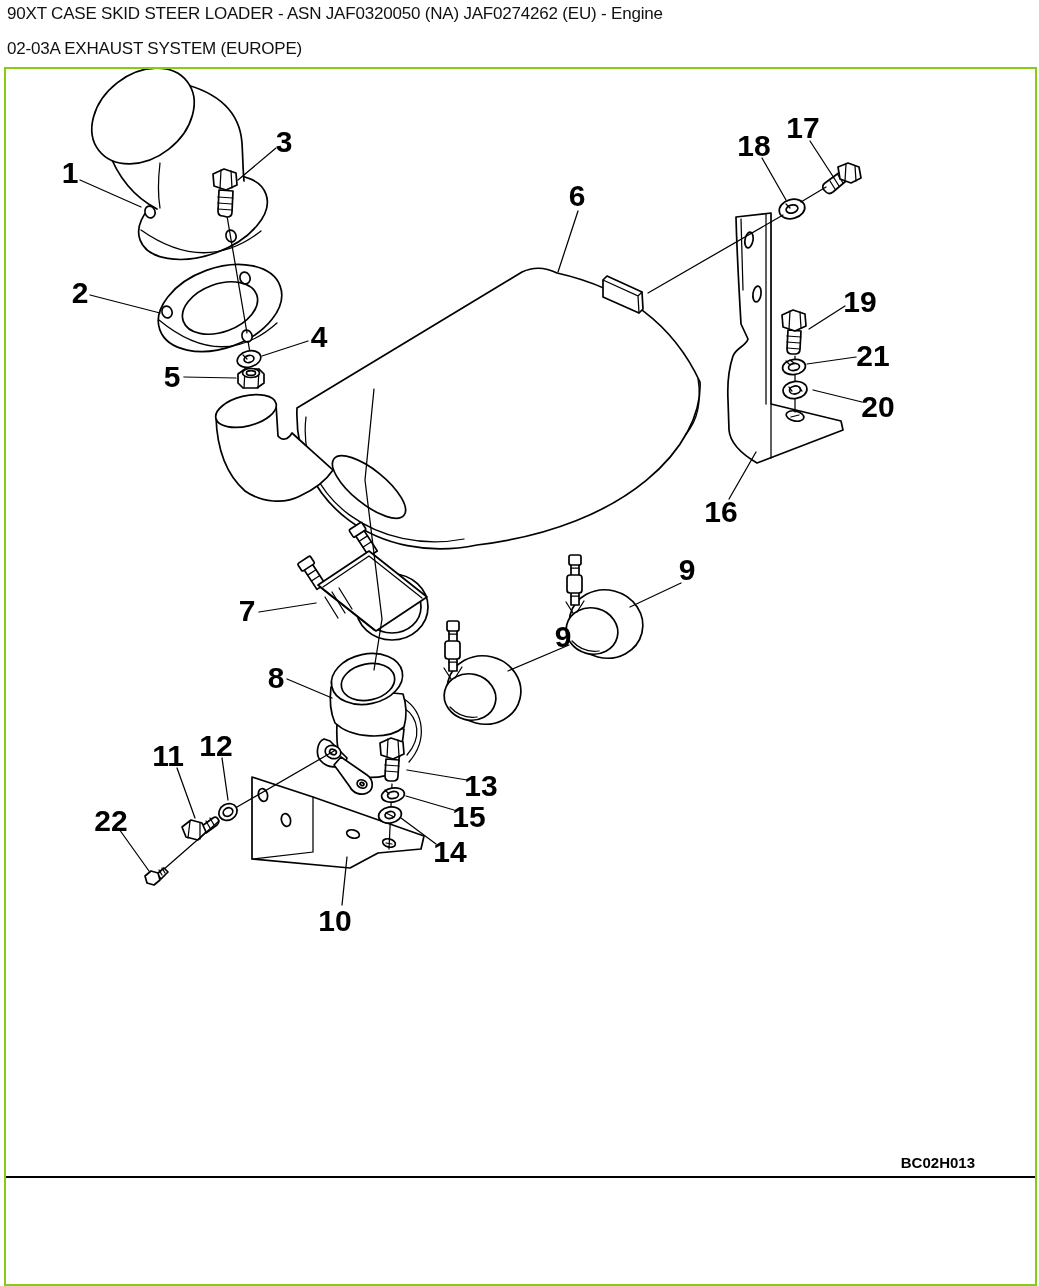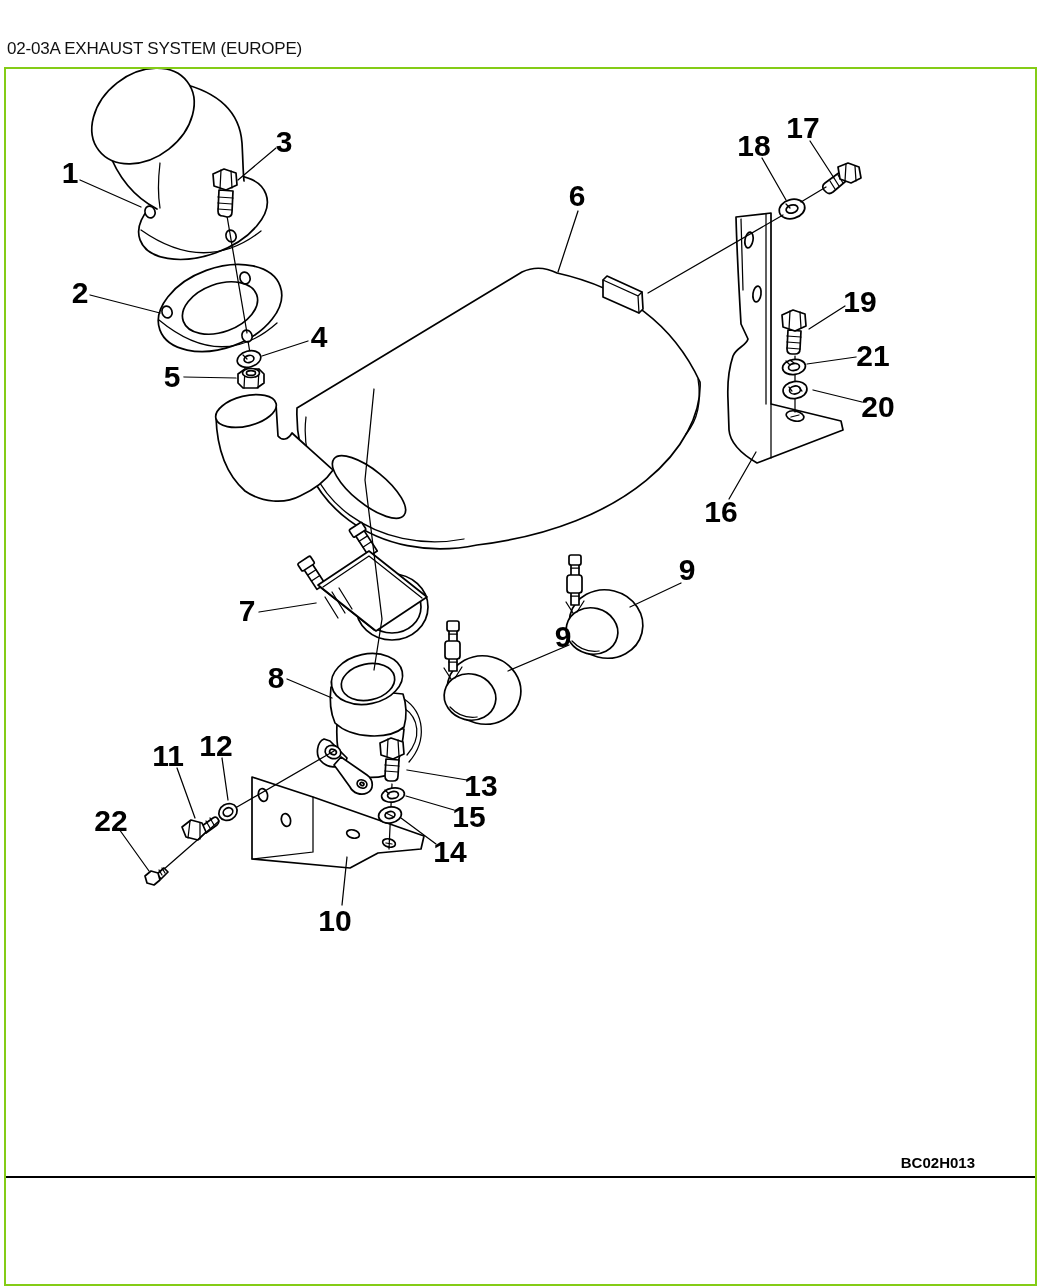--- a/index.html
+++ b/index.html
@@ -34,20 +34,21 @@
   .fw{stroke:#000;stroke-width:1.7;fill:#fff;stroke-linecap:round;stroke-linejoin:round;}
   .fo{fill:#fff;stroke:none;}
   .thin{stroke:#000;stroke-width:1.25;fill:none;stroke-linecap:round;}
   .callout{font-family:"Liberation Sans",sans-serif;font-size:30px;font-weight:bold;fill:#000;text-anchor:middle;}
 </style>
 </head>
 <body>
 
 <div class="page">
 
+  <div class="hdr hdr1">90XT CASE SKID STEER LOADER - ASN JAF0320050 (NA) JAF0274262 (EU) - Engine</div>
   <div class="hdr hdr2">02-03A EXHAUST SYSTEM (EUROPE)</div>
 
   <svg width="1039" height="1286" viewBox="0 0 1039 1286">
 
     <g>
       <path class="fw" d="M 297,408 L 522,272 Q 539,264 557,273 Q 660,296 700,382 C 703,445 628,527 477,545 C 380,565 293,505 297,408 Z"></path>
       <path class="thin" d="M 306,417 C 296,500 380,555 464,539"></path>
       <path class="thin" d="M 698,379 C 702,404 697,421 686,434"></path>
       <ellipse class="fw" cx="369" cy="487" rx="45" ry="17" transform="rotate(39 369 487)"></ellipse>
 

